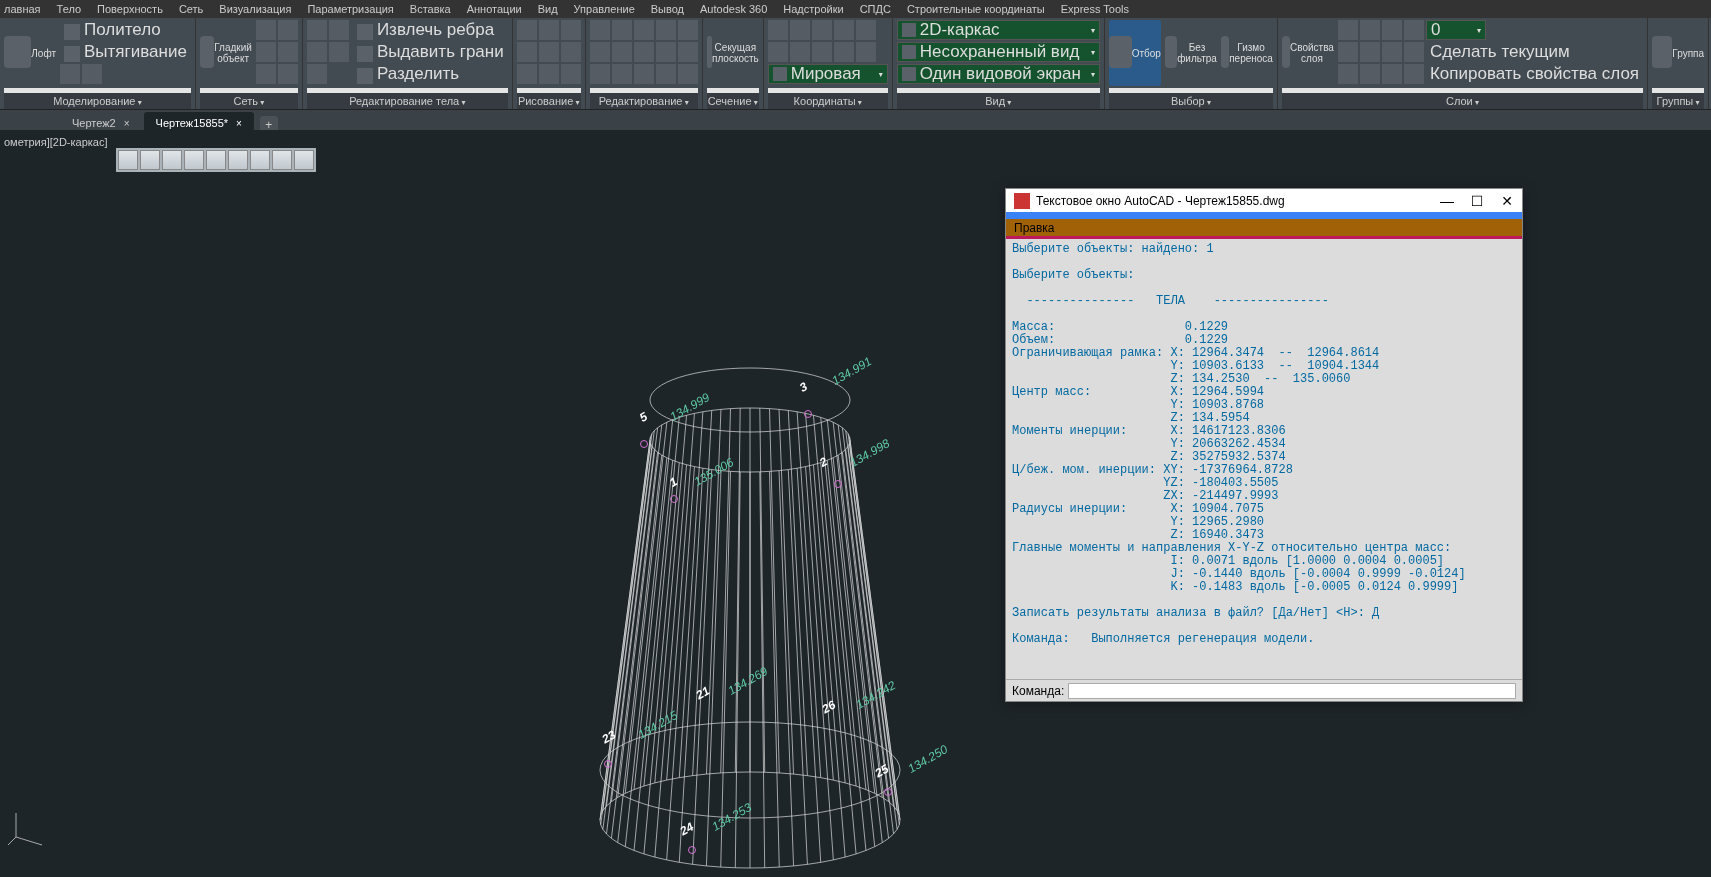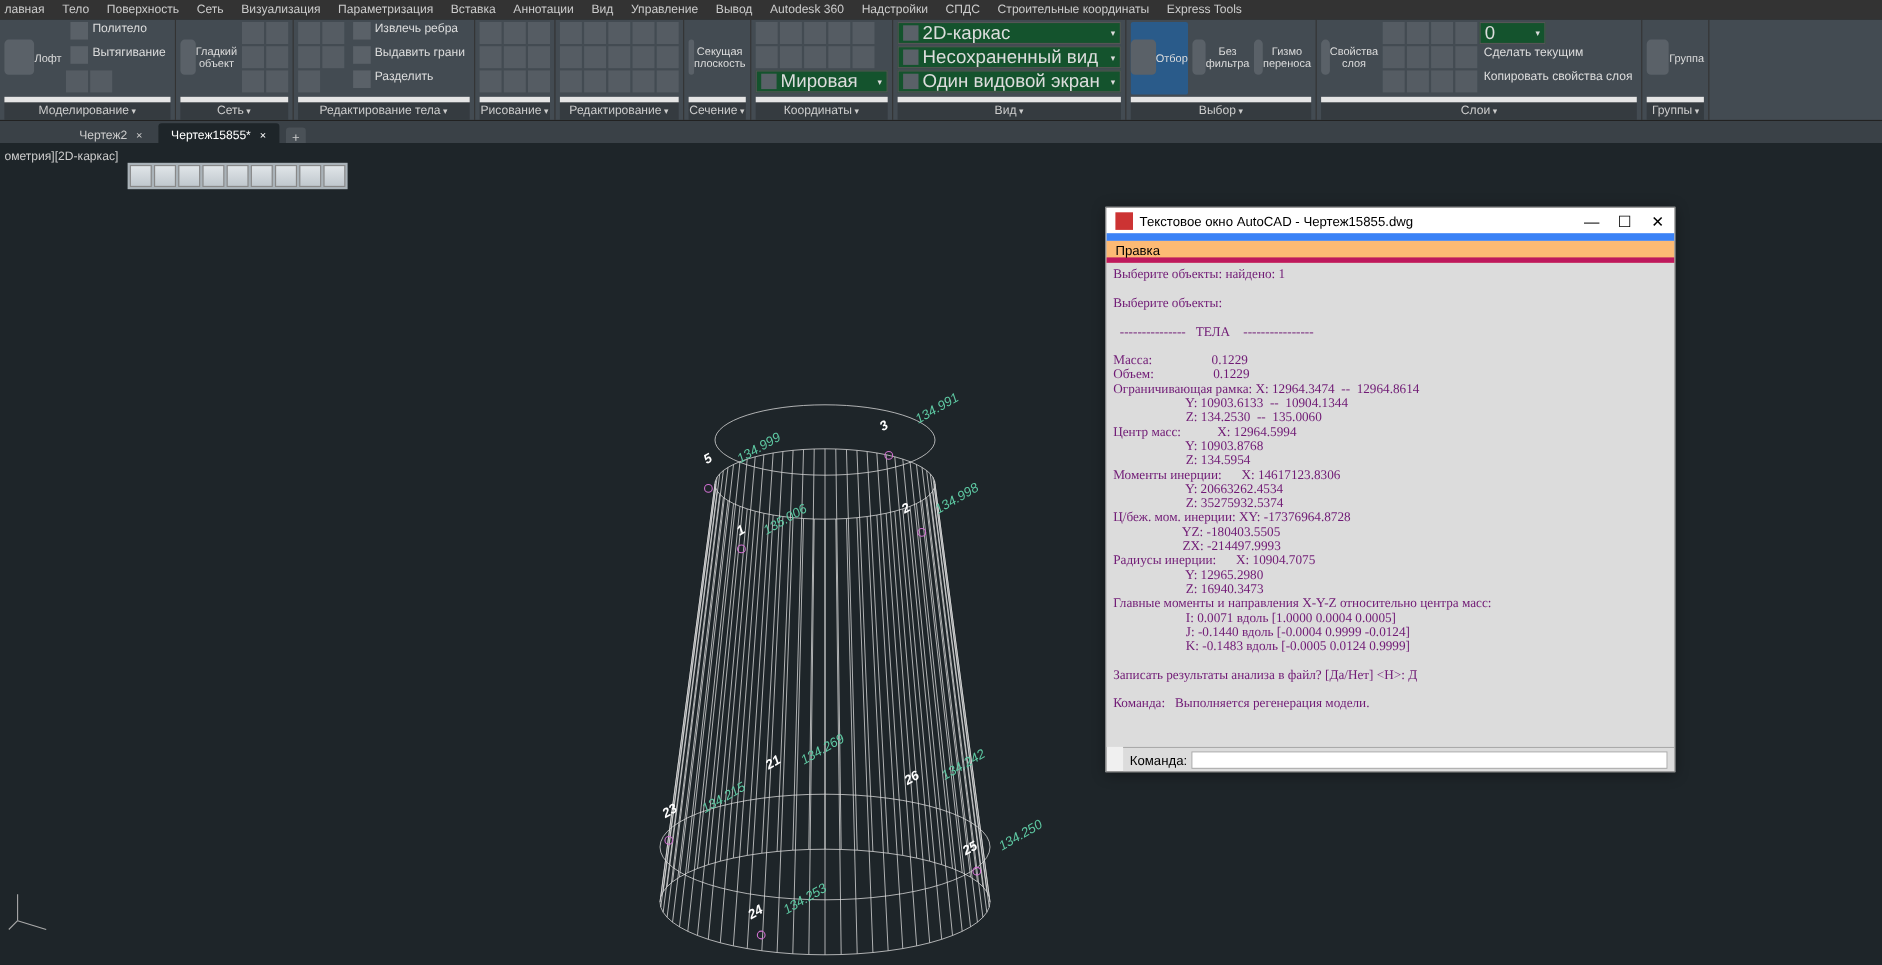--- a/index.html
+++ b/index.html
@@ -14,21 +14,21 @@
 .panel-label { font-size: 11px; color: #ccc; text-align: center; padding: 2px 0; background: #353b40; border-top: 5px solid #e5e5e5; white-space: nowrap; }
 .panel-label::after { content: " ▾"; font-size: 8px; }
 
 .big-btn { display: flex; flex-direction: row; align-items: center; justify-content: center; width: 52px; height: 66px; color: #ddd; font-size: 10px; cursor: pointer; }
 .big-btn .ico { width: 32px; height: 32px; background: #5a6168; border-radius: 4px; margin-bottom: 2px; display:flex; align-items:center; justify-content:center;}
 .big-btn .txt { text-align: center; line-height: 11px; white-space: normal; }
 
 .col { display: flex; flex-direction: column; gap: 2px; }
 .row { display: flex; gap: 2px; align-items: center; }
 .small-btn { width: 20px; height: 20px; background: #555c63; color: #ddd; font-size: 9px; display: flex; align-items: center; justify-content: center; cursor: pointer; }
-.text-btn { height: 20px; padding: 0 4px; color: #ddd; font-size: 11px; display: flex; align-items: flex-start; cursor: pointer; white-space: nowrap; }
+.text-btn { height: 20px; padding: 0 4px; color: #ddd; font-size: 17px; display: flex; align-items: flex-end; cursor: pointer; white-space: nowrap; }
 .text-btn .ico-s { width: 16px; height: 16px; background: #5a6168; margin-right: 4px; }
 
 .combo { height: 20px; background: #14532d; border: 1px solid #555; color: #ddd; font-size: 17px; padding: 0 18px 0 4px; display: flex; align-items: center; min-width: 120px; position: relative; cursor: pointer; }
 .combo::after { content: "▾"; position: absolute; right: 4px; font-size: 8px; }
 .combo .cico { width: 14px; height: 14px; background: #5a6168; margin-right: 4px; }
 
 .doctabs { height: 24px; background: #3a4147; display: flex; align-items: flex-end; padding-left: 60px; }
 .doctab { height: 22px; padding: 0 12px; color: #ccc; font-size: 11px; display: flex; align-items: center; border-radius: 3px 3px 0 0; margin-right: 2px; cursor: pointer; }
 .doctab.active { background: #1e2529; color: #fff; }
 .doctab .close { margin-left: 8px; font-size: 10px; }
@@ -44,23 +44,23 @@
 .pt-label { position: absolute; color: #fff; font-size: 12px; font-style: italic; font-weight: bold; transform: rotate(-30deg); }
 .pt-node { position: absolute; width: 8px; height: 8px; border: 1px solid #d070d0; border-radius: 50%; }
 
 .ucs { position: absolute; left: 6px; bottom: 30px; width: 40px; height: 40px; }
 
 .textwin { position: absolute; top: 188px; left: 1005px; width: 518px; height: 514px; background: #f0f0f0; border: 1px solid #888; box-shadow: 0 2px 12px rgba(0,0,0,.4); display: flex; flex-direction: column; }
 .tw-title { height: 30px; background: #fff; display: flex; align-items: center; padding: 0 8px; font-size: 12px; border-bottom: 7px solid #3b82f6; }
 .tw-title .tw-ico { width: 16px; height: 16px; background: #c33; margin-right: 6px; }
 .tw-title .tw-ops { margin-left: auto; display: flex; gap: 16px; }
 .tw-title .tw-op { width: 14px; text-align: center; cursor: pointer; font-size: 14px; }
-.tw-menu { height: 20px; background: #fdba74; padding: 2px 8px; font-size: 12px; border-bottom: 5px solid #be185d; }
-.tw-body { flex: 1; background: #dcdcdc; padding: 4px 6px; font-family: Liberation Serif, serif; font-size: 12px; color: #701a75; white-space: pre; overflow: hidden; line-height: 13px;}
-.tw-input { height: 22px; background: #dcdcdc; border-top: 1px solid #aaa; display: flex; align-items: center; padding: 0 6px; font-family: "Courier New", monospace; font-size: 12px; margin-left: 15px; }
+.tw-menu { height: 20px; background: #a16207; padding: 2px 8px; font-size: 12px; border-bottom: 3px solid #be185d; }
+.tw-body { flex: 1; background: #dcdcdc; padding: 4px 6px; font-family: Liberation Mono, monospace; font-size: 12px; color: #0369a1; white-space: pre; overflow: hidden; line-height: 13px;}
+.tw-input { height: 22px; background: #dcdcdc; border-top: 1px solid #aaa; display: flex; align-items: center; padding: 0 6px; font-family: "Courier New", monospace; font-size: 12px; }
 .tw-input .prompt { margin-right: 4px; }
 .tw-input input { flex: 1; background: #fff; border: 1px solid #aaa; height: 16px; font-family: inherit; font-size: inherit; padding: 0 2px; }
 </style>
 </head>
 <body>
 
 <div class="menubar">
   <span>лавная</span>
   <span>Тело</span>
   <span>Поверхность</span>

